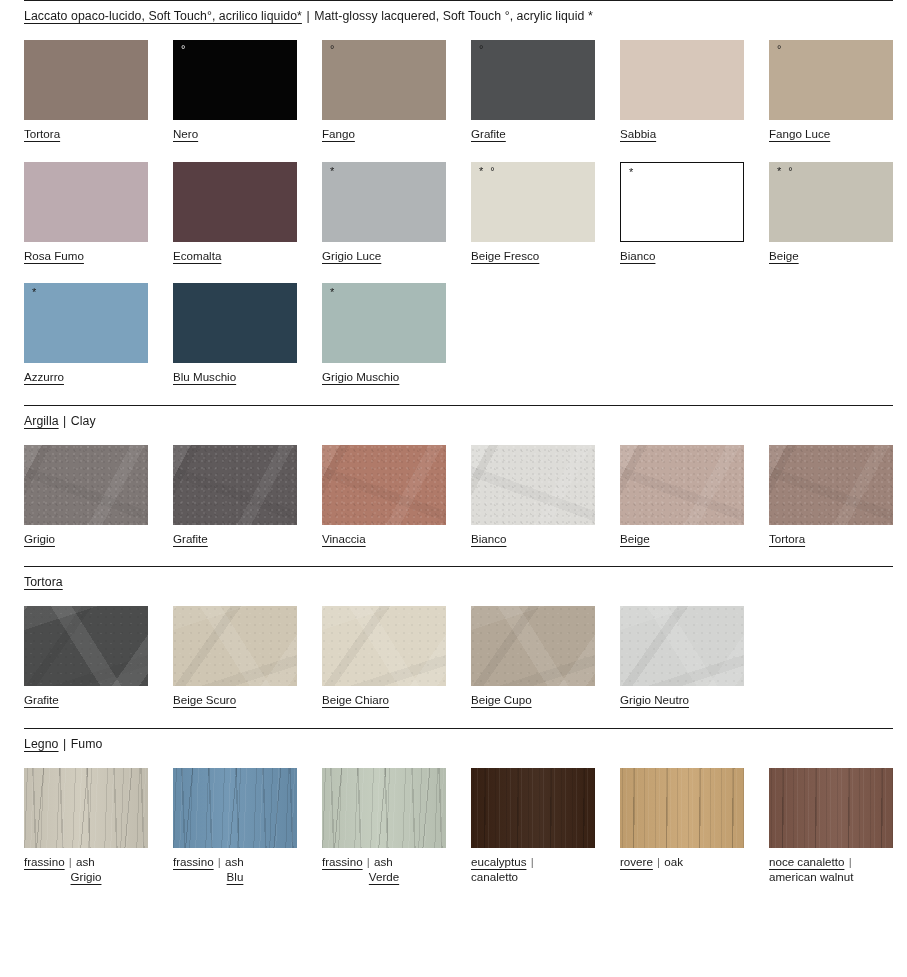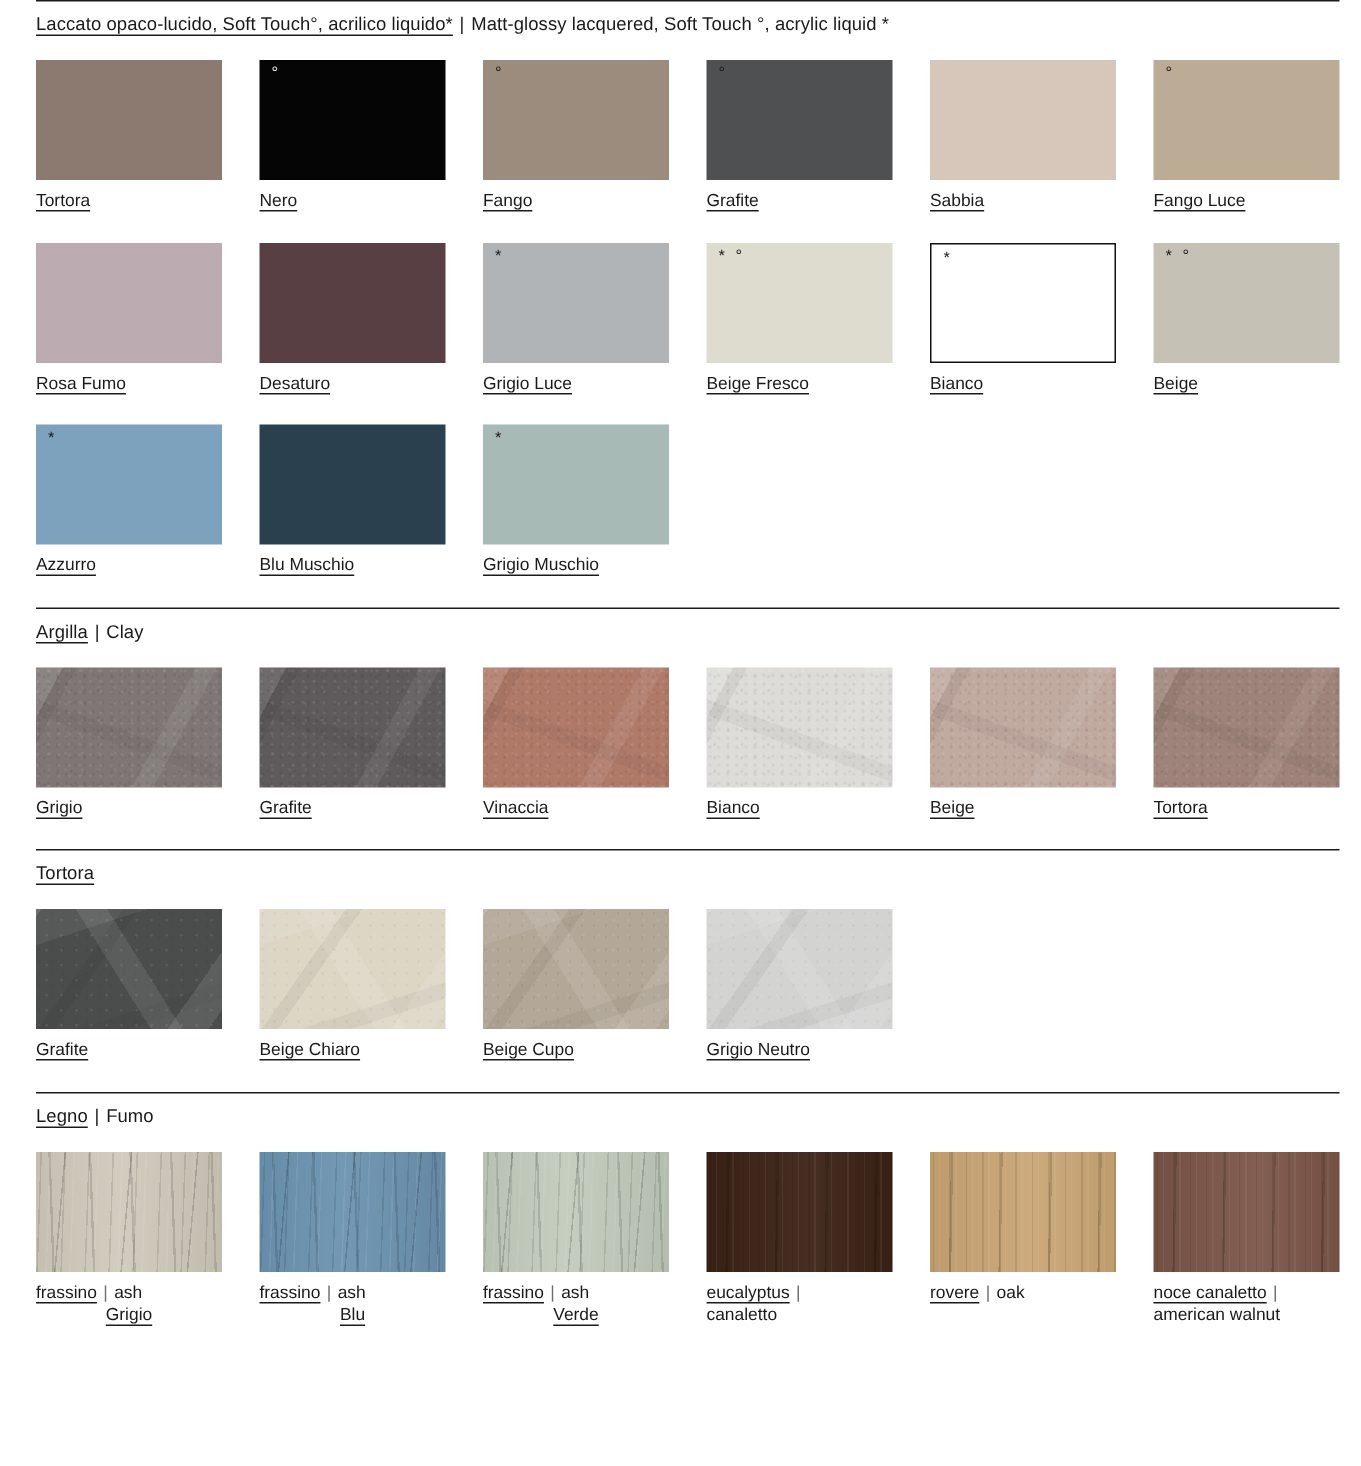--- a/index.html
+++ b/index.html
@@ -211,21 +211,21 @@
             <span class="marks">°</span>
           </div>
           <div class="label"><span class="u">Fango Luce</span></div>
         </div>
         <div class="cell">
           <div class="chip" style="background: rgb(188, 171, 176);"></div>
           <div class="label"><span class="u">Rosa Fumo</span></div>
         </div>
         <div class="cell">
           <div class="chip" style="background: rgb(88, 63, 67);"></div>
-          <div class="label"><span class="u">Desaturo</span></div>
+          <div class="label"><span class="u">Ecomalta</span></div>
         </div>
         <div class="cell">
           <div class="chip" style="background: rgb(176, 180, 182);">
             <span class="marks">*</span>
           </div>
           <div class="label"><span class="u">Grigio Luce</span></div>
         </div>
         <div class="cell">
           <div class="chip" style="background: rgb(222, 219, 207);">
             <span class="marks">* °</span>
@@ -294,20 +294,24 @@
     </div>
     <div class="section">
       <div class="sec-rule"></div>
       <div class="sec-head"><span class="it">Tortora</span></div>
       <div class="grid">
         <div class="cell">
           <div class="chip tex-plaster" style="background: rgb(75, 76, 76);"></div>
           <div class="label"><span class="u">Grafite</span></div>
         </div>
         <div class="cell">
+          <div class="chip tex-plaster" style="background: rgb(207, 198, 179);"></div>
+          <div class="label"><span class="u">Beige Scuro</span></div>
+        </div>
+        <div class="cell">
           <div class="chip tex-plaster" style="background: rgb(221, 214, 197);"></div>
           <div class="label"><span class="u">Beige Chiaro</span></div>
         </div>
         <div class="cell">
           <div class="chip tex-plaster" style="background: rgb(179, 167, 151);"></div>
           <div class="label"><span class="u">Beige Cupo</span></div>
         </div>
         <div class="cell">
           <div class="chip tex-plaster" style="background: rgb(211, 212, 210);"></div>
           <div class="label"><span class="u">Grigio Neutro</span></div>

